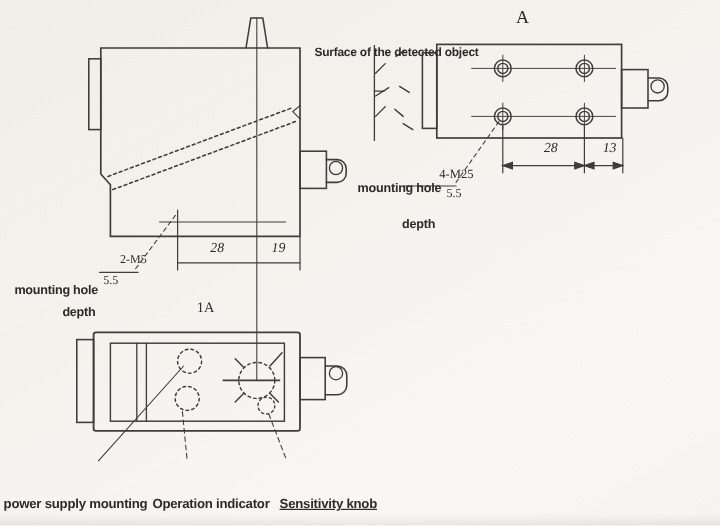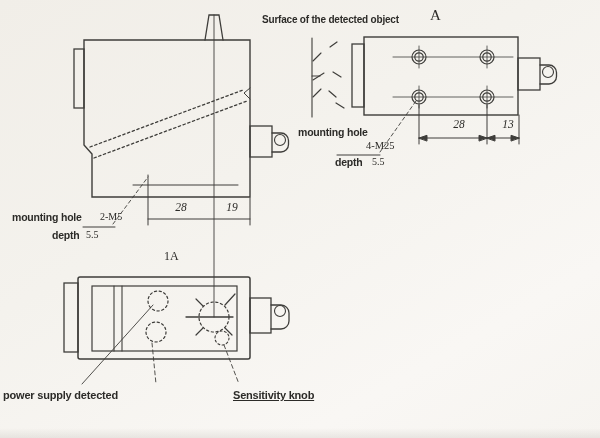--- a/index.html
+++ b/index.html
@@ -7,21 +7,21 @@
     position:relative;
     width:600px;height:438px;
     background:linear-gradient(150deg,#f1eee8 0%,#f4f2ed 40%,#f9f7f4 78%,#f6f4f0 100%);
     font-family:"Liberation Sans",sans-serif;
     overflow:hidden;
   }
   #stage:after{content:"";position:absolute;left:0;right:0;bottom:0;height:10px;
     background:linear-gradient(180deg,rgba(0,0,0,0),rgba(90,80,70,.10));pointer-events:none;}
   svg{position:absolute;left:0;top:0;}
   .lbl{position:absolute;color:#2c2b28;white-space:nowrap;}
-  .bold{font-weight:bold;font-size:10.5px;letter-spacing:-0.2px;}
+  .bold{font-weight:bold;font-size:10.5px;letter-spacing:-0.2px;margin-top:25px;}
   .serif{font-family:"Liberation Serif",serif;font-size:10px;}
   .num{font-family:"Liberation Serif",serif;font-size:11.5px;text-align:center;font-style:italic;}
   .viewletter{font-family:"Liberation Serif",serif;font-size:15px;}
 </style>
 </head>
 <body>
 
 <div id="stage">
 
   <svg width="600" height="438" viewBox="0 0 600 438" stroke="#3e3d3a" fill="none" stroke-linecap="round">
@@ -176,16 +176,17 @@
 
   <div class="lbl bold" style="left:12px;top:211px;">mounting hole</div>
   <div class="lbl serif" style="left:100px;top:211px;">2-M5</div>
   <div class="lbl bold" style="left:52px;top:229px;">depth</div>
   <div class="lbl serif" style="left:86px;top:229px;">5.5</div>
 
   <div class="lbl num" style="left:170px;top:201px;width:22px;">28</div>
   <div class="lbl num" style="left:221px;top:201px;width:22px;">19</div>
 
   <div class="lbl viewletter" style="left:164px;top:249px;font-size:12px;">1A</div>
-  <div class="lbl bold" style="left:3px;top:389px;font-size:11px;">power supply detected</div>
+  <div class="lbl bold" style="left:3px;top:389px;font-size:11px;">power supply mounting</div>
+  <div class="lbl bold" style="left:127px;top:389px;font-size:11px;">Operation indicator</div>
   <div class="lbl bold" style="left:233px;top:389px;font-size:11px;text-decoration:underline;">Sensitivity knob</div>
 
 </div>
 
 </body></html>

